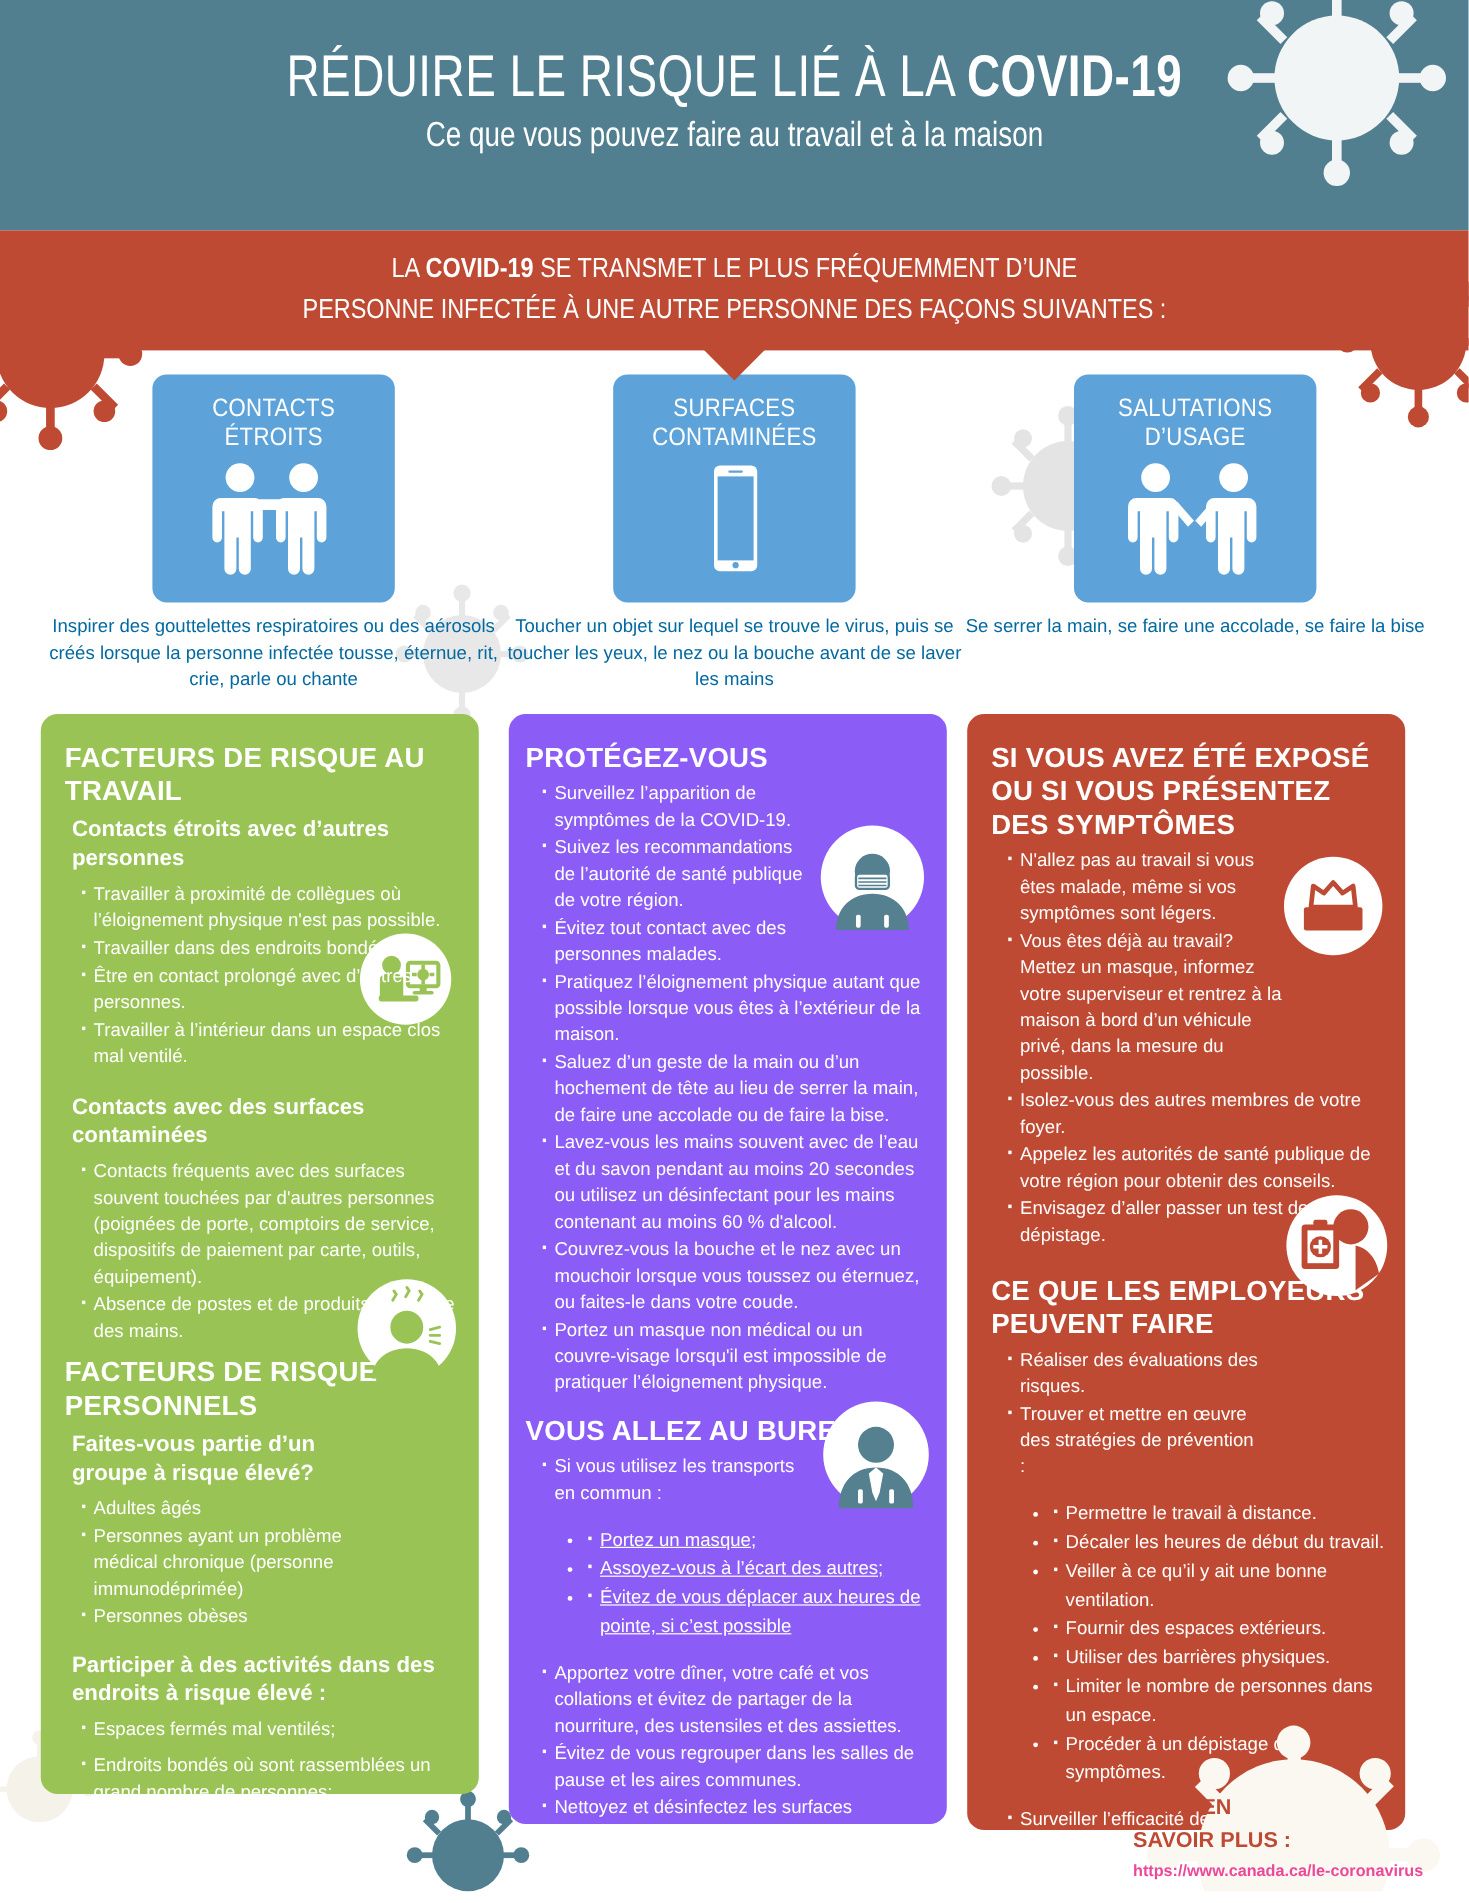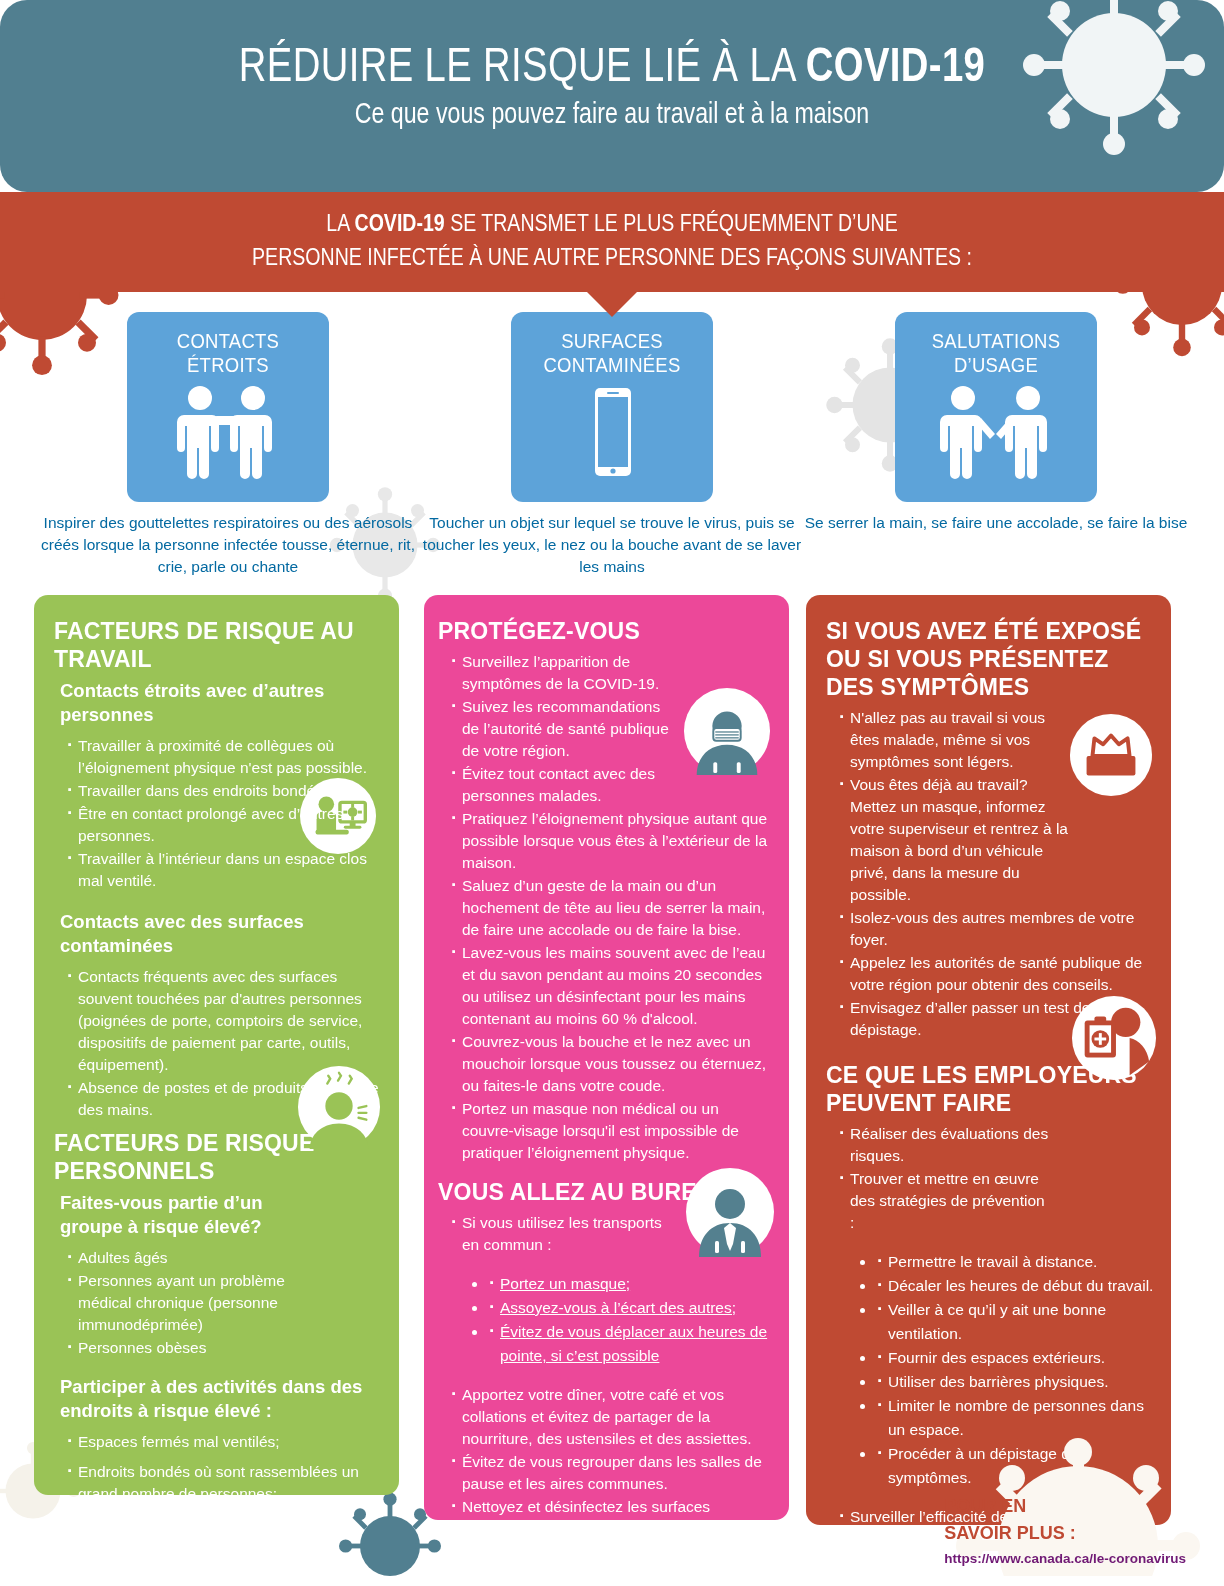--- a/index.html
+++ b/index.html
@@ -13,21 +13,20 @@
     position: relative;
   }
   .page { position: relative; width: 1224px; height: 1586px; background:#fff; overflow:hidden; }
 
   
   .header {
     position: relative;
     height: 192px;
     background: #517f90;
     overflow: hidden;
-    border-radius: 27px;
   }
   .header-inner {
     position: relative; z-index: 3;
     text-align: center;
     padding-top: 36px;
   }
   .title {
     color: #fff;
     font-size: 49px;
     line-height: 56px;
@@ -121,21 +120,21 @@
     width: 1224px;
     z-index: 3;
   }
   .col {
     position: absolute;
     border-radius: 14px;
     color: #fff;
     box-sizing: border-box;
   }
   .col-green { left: 34px; width: 365px; top: 0; height: 900px; background: #9ac356; padding: 22px 20px 16px 20px; }
-  .col-blue  { left: 424px; width: 365px; top: 0; height: 925px; background: #ec4899; padding: 22px 16px 16px 14px; }
+  .col-blue  { left: 424px; width: 365px; top: 0; height: 925px; background: #8b5cf6; padding: 22px 16px 16px 14px; }
   .col-red   { left: 806px; width: 365px; top: 0; height: 930px; background: #bf4a33; padding: 22px 16px 16px 20px; }
 
   h2.sec {
     font-size: 23px;
     line-height: 28px;
     font-weight: 700;
     margin: 0 0 6px 0;
     letter-spacing: 0.2px;
   }
   h3.sub {
@@ -176,21 +175,21 @@
     font-size: 19px;
     font-weight: 700;
   }
   .more-title {
     color: #bf4a33;
     font-size: 18px;
     line-height: 27px;
     font-weight: 700;
   }
   .more-url {
-    color: #701a75;
+    color: #ec4899;
     font-size: 13.5px;
     font-weight: 700;
     margin-top: 4px;
   }
 
   
   .virus { position: absolute; }
   .virus svg { display: block; }
 </style>
 </head>

